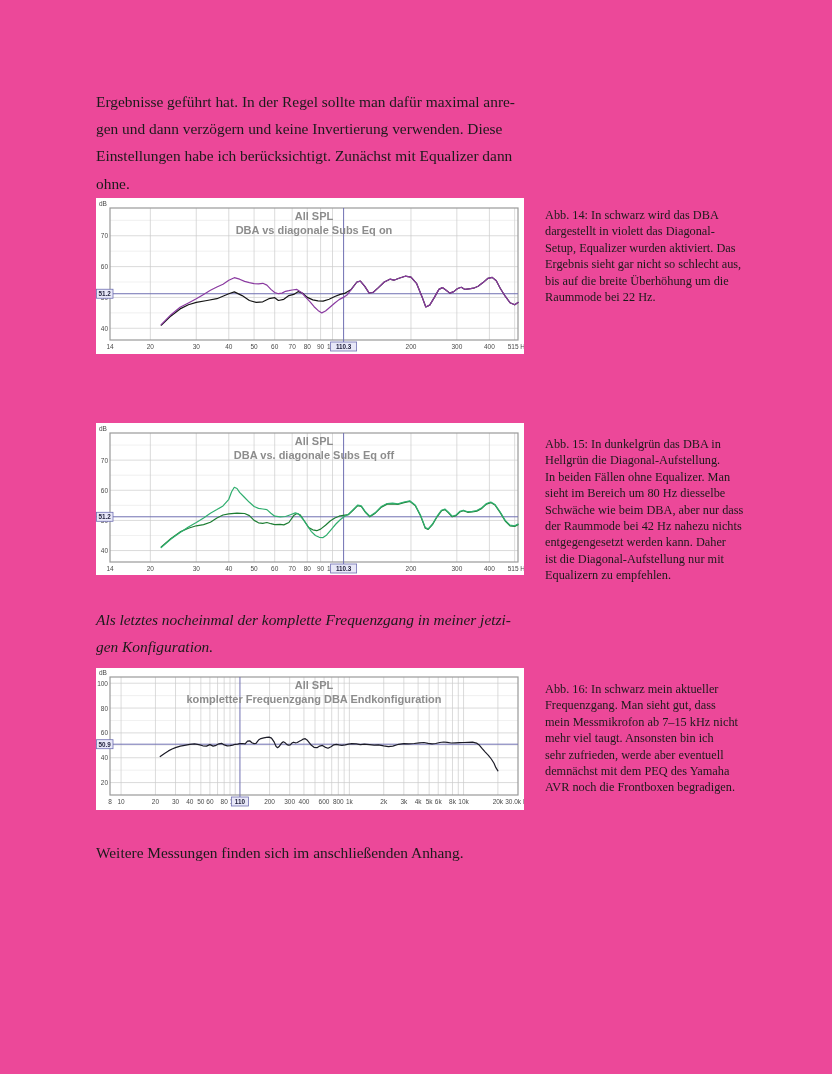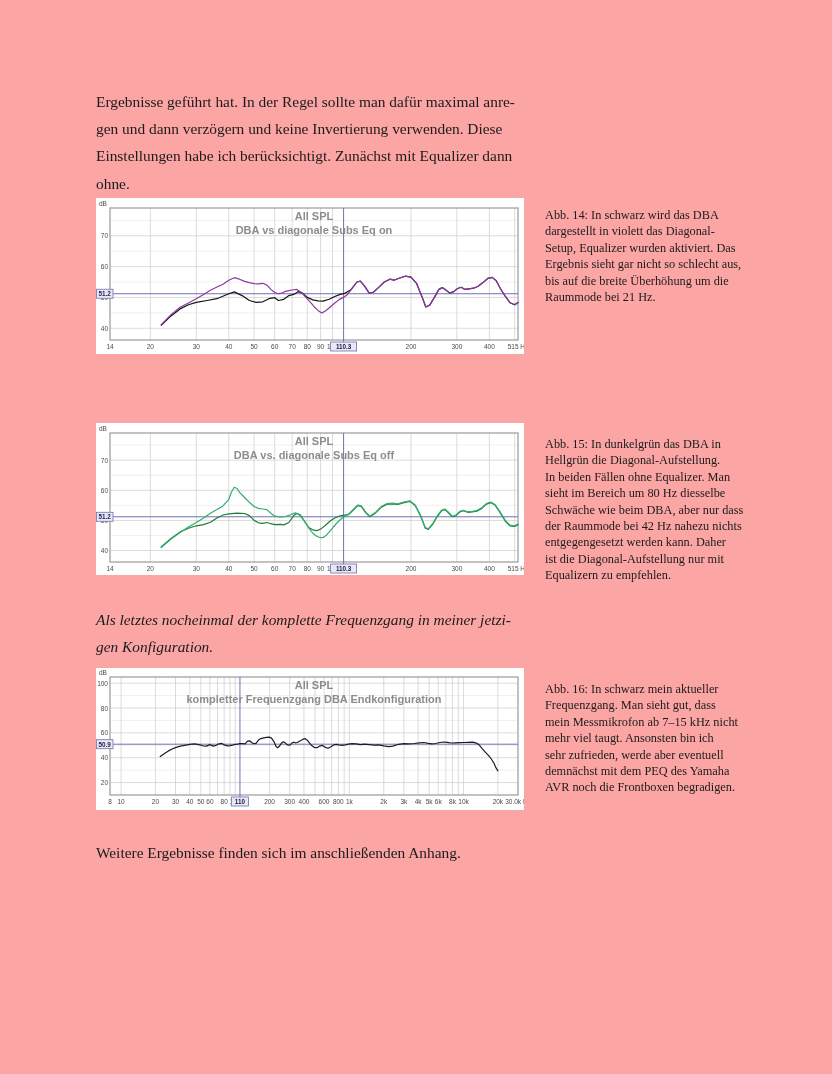--- a/index.html
+++ b/index.html
@@ -1,17 +1,17 @@
 <!DOCTYPE html>
 <html><head>
 <meta charset="utf-8">
 <style>
   html,body{margin:0;padding:0;background:#ffffff;}
   body{width:832px;height:1074px;position:relative;font-family:"Liberation Serif",serif;color:#1b1b1b;}
-  .page{position:absolute;left:0;top:0;width:832px;height:1074px;background:#fca5a5;}
+  .page{position:absolute;left:0;top:0;width:832px;height:1074px;background:#ec4899;}
   .body-text{position:absolute;font-size:15.4px;line-height:27.2px;white-space:pre-line;margin:0;color:#1b1b1b;}
   .caption{position:absolute;font-size:12.3px;line-height:16.4px;white-space:pre-line;margin:0;color:#1b1b1b;}
   .chart{position:absolute;background:#ffffff;}
   .chart svg{display:block;}
   .ax{font:6.5px "Liberation Sans",sans-serif;fill:#4a4a4a;}
   .ct{font:bold 11px "Liberation Sans",sans-serif;fill:#8c8c8c;text-anchor:middle;}
   .mk{font:bold 6.3px "Liberation Sans",sans-serif;fill:#23233f;}
 </style>
 </head>
 <body>
@@ -77,21 +77,21 @@
         <rect x="234.60505272684492" y="144" width="26" height="9" fill="#e8e8f8" stroke="#7070b2" stroke-width="0.8"></rect>
         <text x="247.60505272684492" y="150.9" class="mk" text-anchor="middle">110.3</text>
       </svg>
     </div>
 
   <p class="caption" style="left:545px;top:207px;width:225px;">Abb. 14: In schwarz wird das DBA
 dargestellt in violett das Diagonal-
 Setup, Equalizer wurden aktiviert. Das
 Ergebnis sieht gar nicht so schlecht aus,
 bis auf die breite Überhöhung um die
-Raummode bei 21 Hz.</p>
+Raummode bei 22 Hz.</p>
 
   <div class="chart" style="left:96px;top:423px;width:428px;height:152px;">
       <svg width="428" height="152" viewBox="0 0 428 152">
         <line x1="14" x2="422" y1="112.4766355140187" y2="112.4766355140187" stroke="#e6e6e6" stroke-width="0.6"></line>
         <line x1="14" x2="422" y1="82.33644859813084" y2="82.33644859813084" stroke="#e6e6e6" stroke-width="0.6"></line>
         <line x1="14" x2="422" y1="52.196261682243" y2="52.196261682243" stroke="#e6e6e6" stroke-width="0.6"></line>
         <line x1="14" x2="422" y1="22.05607476635514" y2="22.05607476635514" stroke="#e6e6e6" stroke-width="0.6"></line>
         <line x1="14" x2="422" y1="127.54672897196262" y2="127.54672897196262" stroke="#cccccc" stroke-width="0.7"></line>
         <line x1="14" x2="422" y1="97.40654205607477" y2="97.40654205607477" stroke="#cccccc" stroke-width="0.7"></line>
         <line x1="14" x2="422" y1="67.26635514018693" y2="67.26635514018693" stroke="#cccccc" stroke-width="0.7"></line>
@@ -239,15 +239,15 @@
     </div>
 
   <p class="caption" style="left:545px;top:681px;width:225px;">Abb. 16: In schwarz mein aktueller
 Frequenzgang. Man sieht gut, dass
 mein Messmikrofon ab 7–15 kHz nicht
 mehr viel taugt. Ansonsten bin ich
 sehr zufrieden, werde aber eventuell
 demnächst mit dem PEQ des Yamaha
 AVR noch die Frontboxen begradigen.</p>
 
-  <p class="body-text" style="left:96px;top:839px;width:470px;">Weitere Ergebnisse finden sich im anschließenden Anhang.</p>
+  <p class="body-text" style="left:96px;top:839px;width:470px;">Weitere Messungen finden sich im anschließenden Anhang.</p>
 
 </div>
 
 </body></html>

